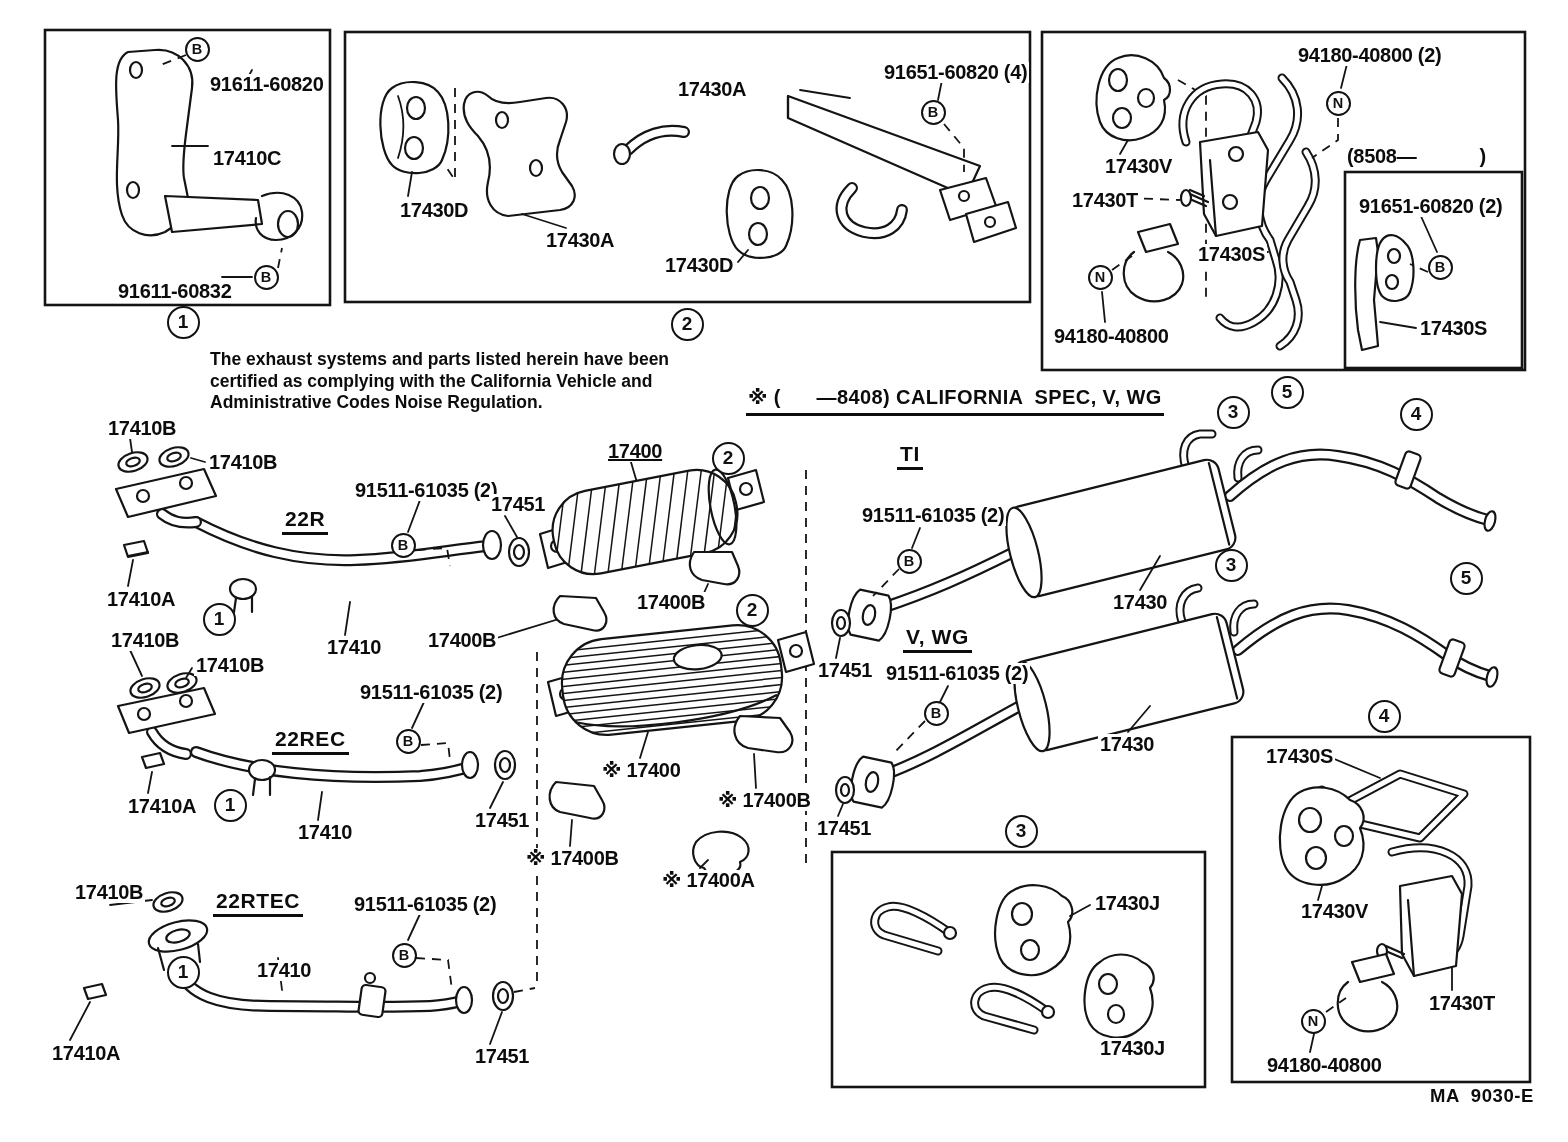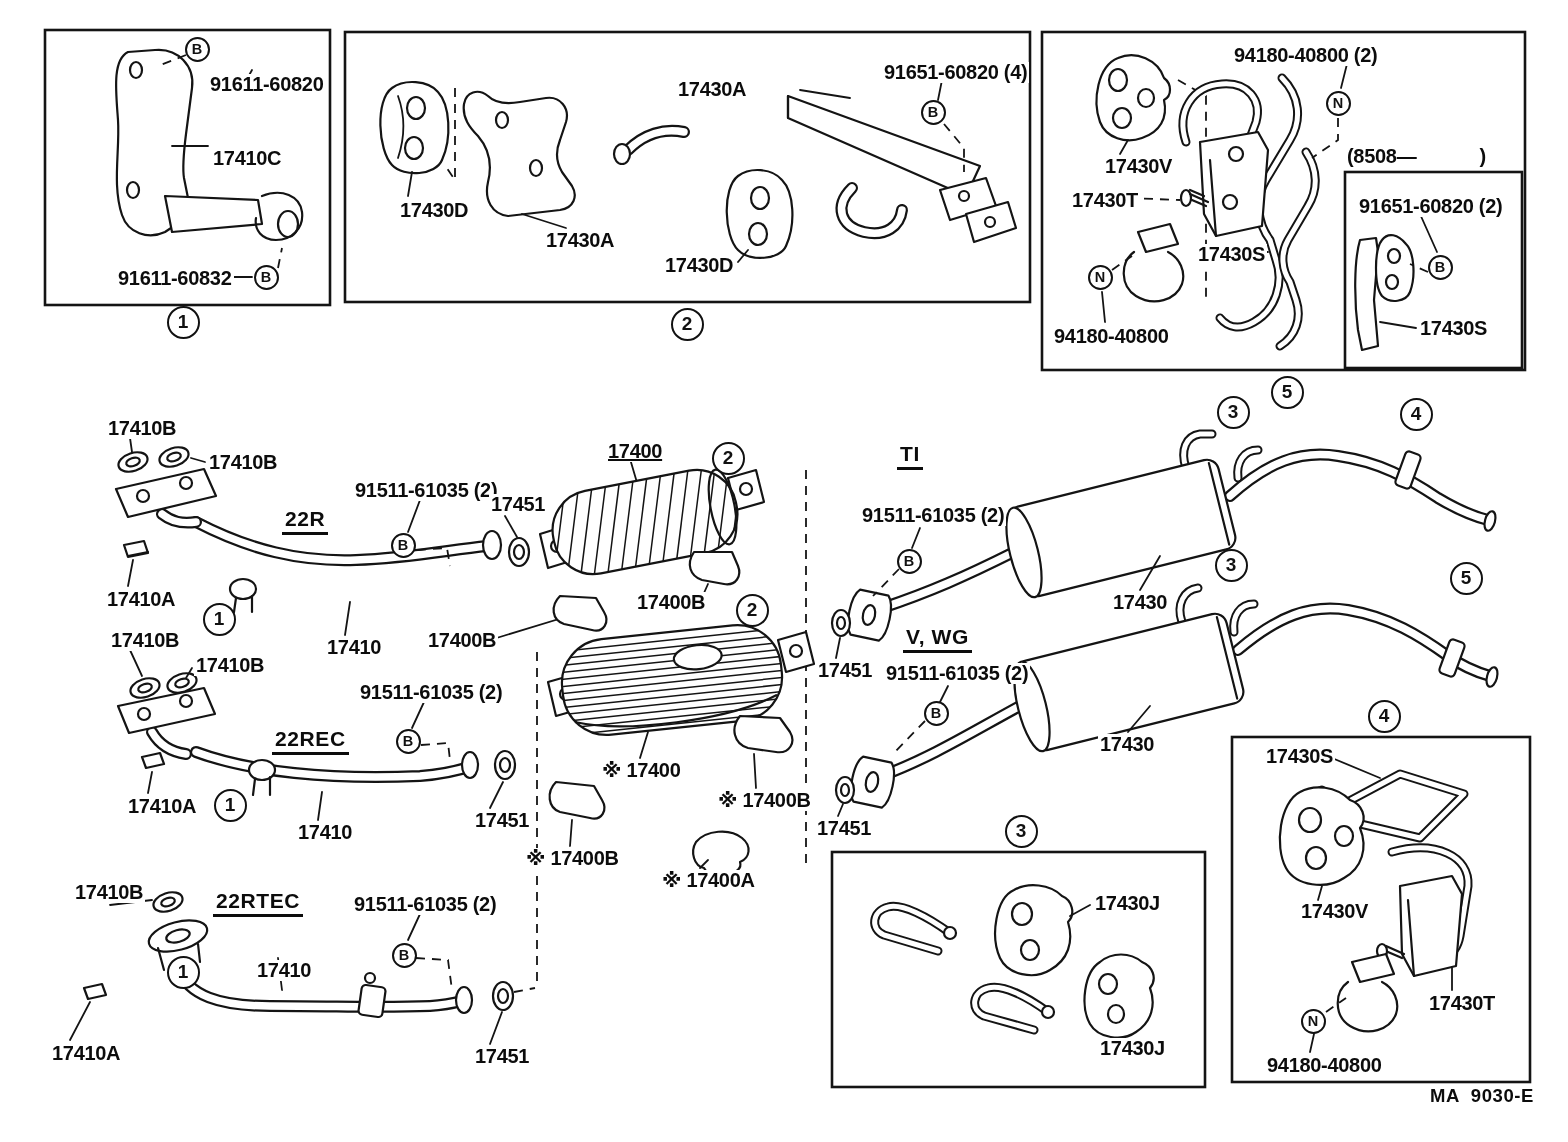--- a/index.html
+++ b/index.html
@@ -371,30 +371,34 @@
   <ellipse class="f" cx="1382" cy="951" rx="5" ry="7"></ellipse>
   <path class="s" d="M1386,946 L1404,954 M1388,952 L1402,958"></path>
   <path class="t" d="M1452,990 L1452,968"></path>
   <path class="f" d="M1352,962 L1386,954 L1394,974 L1360,982 Z"></path>
   <path class="s" d="M1348,982 C1334,992 1334,1016 1350,1026 C1368,1037 1390,1030 1396,1014 C1400,1002 1394,988 1382,982"></path>
   <path class="d" d="M1326,1012 L1346,998"></path>
   <path class="t" d="M1310,1052 L1314,1034"></path>
 </svg>
 
 <div id="labels">
+  <div class="lbl note" style="left:208px;top:349px;">The exhaust systems and parts listed herein have been
+certified as complying with the California Vehicle and
+Administrative Codes Noise Regulation.</div>
+  <div class="lbl spec" style="left:746px;top:387px;">※ (      —8408) CALIFORNIA  SPEC, V, WG</div>
   <div class="lbl code" style="left:1428px;top:1086px;">MA  9030-E</div>
 <div class="lbl" style="left: 208px; top: 74px;">91611-60820</div>
       <div class="lbl" style="left: 211px; top: 148px;">17410C</div>
-      <div class="lbl" style="left: 116px; top: 268px; text-align: right;">91611-60832</div>
+      <div class="lbl" style="left: 116px; top: 281px; text-align: right;">91611-60832</div>
       <div class="lbl" style="left: 676px; top: 79px;">17430A</div>
       <div class="lbl" style="left: 882px; top: 62px;">91651-60820 (4)</div>
       <div class="lbl" style="left: 398px; top: 200px;">17430D</div>
       <div class="lbl" style="left: 544px; top: 230px;">17430A</div>
       <div class="lbl" style="left: 663px; top: 255px;">17430D</div>
-      <div class="lbl" style="left: 1232px; top: 45px;">94180-40800 (2)</div>
+      <div class="lbl" style="left: 1296px; top: 45px;">94180-40800 (2)</div>
       <div class="lbl" style="left: 1103px; top: 156px;">17430V</div>
       <div class="lbl" style="left: 1070px; top: 190px;">17430T</div>
       <div class="lbl" style="left: 1345px; top: 146px;">(8508—            )</div>
       <div class="lbl" style="left: 1357px; top: 196px;">91651-60820 (2)</div>
       <div class="lbl" style="left: 1196px; top: 244px;">17430S</div>
       <div class="lbl" style="left: 1052px; top: 326px;">94180-40800</div>
       <div class="lbl" style="left: 1418px; top: 318px;">17430S</div>
       <div class="lbl" style="left: 106px; top: 418px;">17410B</div>
       <div class="lbl" style="left: 207px; top: 452px;">17410B</div>
       <div class="lbl sec" style="left: 282px; top: 508px;">22R</div>

